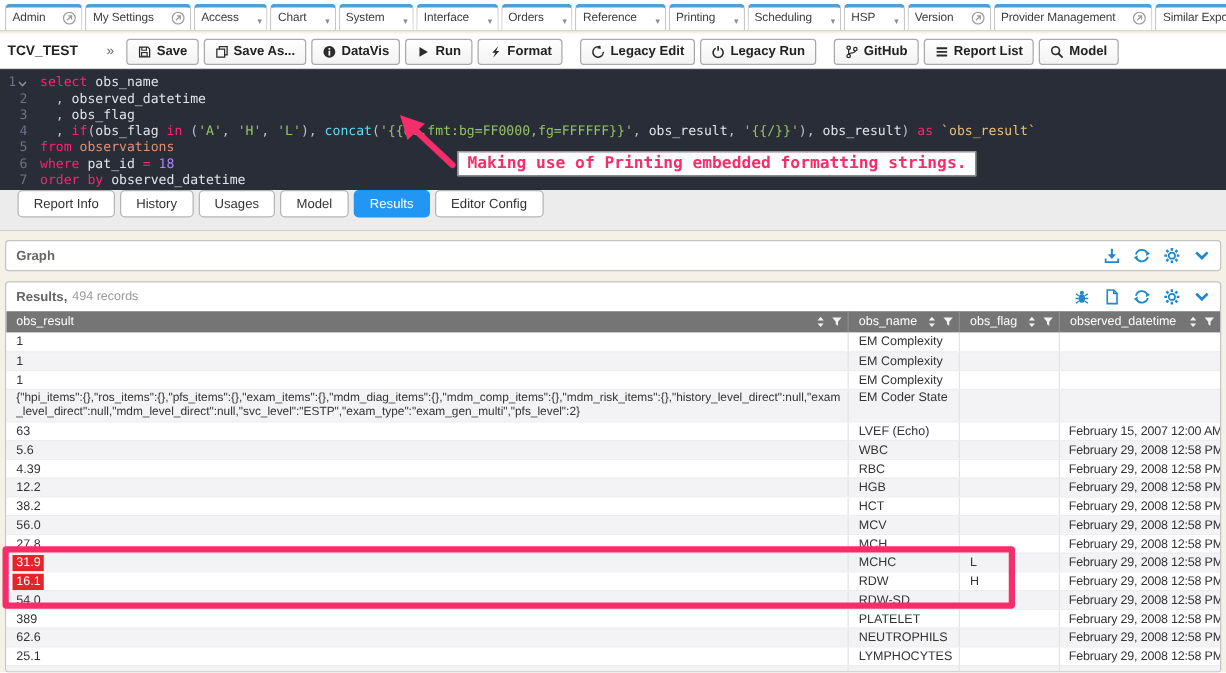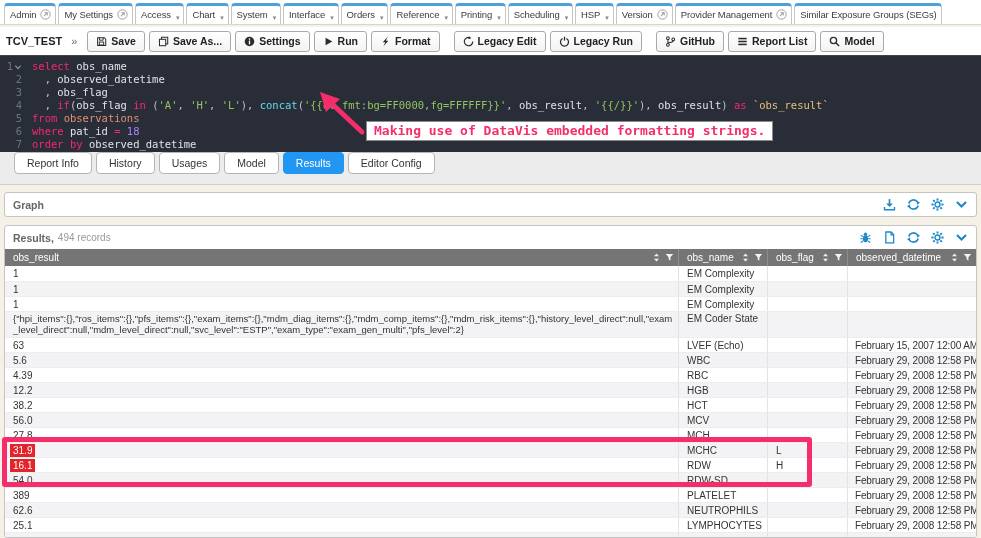--- a/index.html
+++ b/index.html
@@ -7,35 +7,35 @@
   body {
     position:relative; overflow:hidden; background:#ffffff;
     font-family:"Liberation Sans", sans-serif; -webkit-font-smoothing:antialiased;
   }
   
   .topbar {
     height:24px; background:#fff; display:flex; align-items:flex-end;
     gap:2px; padding:0 0 0 4px; white-space:nowrap; overflow:hidden;
   }
   .toptab {
-    display:inline-flex; align-items:center; gap:4px;
+    display:inline-flex; align-items:center; gap:14px;
     border:1px solid #c6c6c6; border-bottom:none; border-top:3px solid #4da1d8;
     border-radius:4px 4px 0 0; background:#fff; color:#3c3c3c;
     font-size:9.5px; letter-spacing:-0.1px; padding:2px 4px 3px 5px; height:21px;
     cursor:pointer;
   }
   .toptab .ext { color:#9a9a9a; display:inline-flex; }
   .toptab .sub { color:#8a8a8a; font-size:7px; align-self:flex-end; margin-left:1px; line-height:6px; }
   .beige-strip { height:3px; background:#f5f1e6; border-top:1px solid #d8d4c8; }
   
   .toolbar {
     height:29px; background:#fff; display:flex; align-items:center;
     padding:0 6px; gap:4px; border-bottom:1px solid #444;
   }
-  .report-name { font-size:11px; font-weight:bold; color:#222; margin-right:5px; }
+  .report-name { font-size:11px; font-weight:bold; color:#222; margin-right:19px; }
   .report-chevron { font-size:11px; color:#666; margin-right:6px; cursor:pointer; }
   .tb-buttons { display:flex; align-items:center; gap:4px; }
   .tbtn {
     display:inline-flex; align-items:center; gap:4px;
     border:1px solid #a9a9a9; border-radius:3px; background:linear-gradient(#ffffff,#f3f3f3);
     font-size:10.5px; font-weight:bold; color:#222; padding:3px 8px; height:21px; cursor:pointer;
     white-space:nowrap;
   }
   .tbtn svg { color:#2b2b2b; }
   .tb-sep { width:6px; }
@@ -213,21 +213,21 @@
           <path d="M3.8 3.6V1.4h6.8v7.2h-2" fill="none" stroke="currentColor" stroke-width="1.1"></path>
         </svg>
         <span>Save As...</span>
       </button>
       <button class="tbtn">
         <svg width="11" height="11" viewBox="0 0 12 12">
           <circle cx="6" cy="6" r="5.2" fill="currentColor"></circle>
           <rect x="5.25" y="5" width="1.5" height="4.2" fill="#fff"></rect>
           <rect x="5.25" y="2.6" width="1.5" height="1.5" fill="#fff"></rect>
         </svg>
-        <span>Settings</span>
+        <span>DataVis</span>
       </button>
       <button class="tbtn">
         <svg width="11" height="11" viewBox="0 0 12 12">
           <path d="M2.8 1.8l7.4 4.2-7.4 4.2z" fill="currentColor"></path>
         </svg>
         <span>Run</span>
       </button>
       <button class="tbtn">
         <svg width="11" height="11" viewBox="0 0 12 12">
           <path d="M8.4 0.8L3 6.8h2.8L3.8 11.2l5.4-6H6.4z" fill="currentColor"></path>
@@ -309,21 +309,21 @@
     <div class="cline">
       <span class="gutter">7</span>
       <span class="codetext"><span class="tok-k">order by</span><span class="tok-p"> </span><span class="tok-v">observed_datetime</span></span>
     </div>
   </div>
 
 <svg class="arrow-svg" width="56" height="48">
   <line x1="46" y1="42" x2="14" y2="12" stroke="#f52e6b" stroke-width="5" stroke-linecap="round"></line>
   <polygon points="4,2 24,9 10,22" fill="#f52e6b"></polygon>
 </svg>
-<div class="callout">Making use of DataVis embedded formatting strings.</div>
+<div class="callout">Making use of Printing embedded formatting strings.</div>
 
 <div class="subtabs" id="subTabs">
     <span class="stab">Report Info</span>
     <span class="stab">History</span>
     <span class="stab">Usages</span>
     <span class="stab">Model</span>
     <span class="stab active">Results</span>
     <span class="stab">Editor Config</span>
   </div>
 

